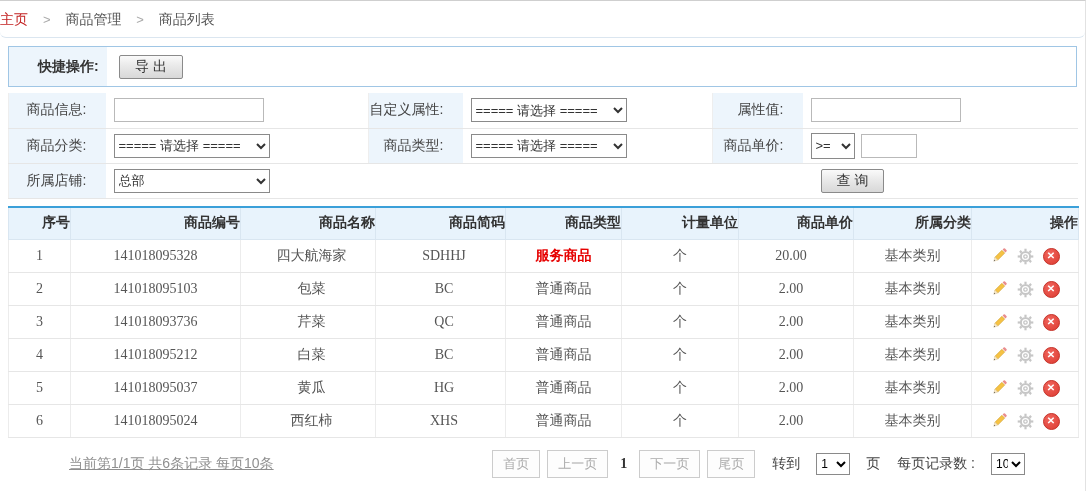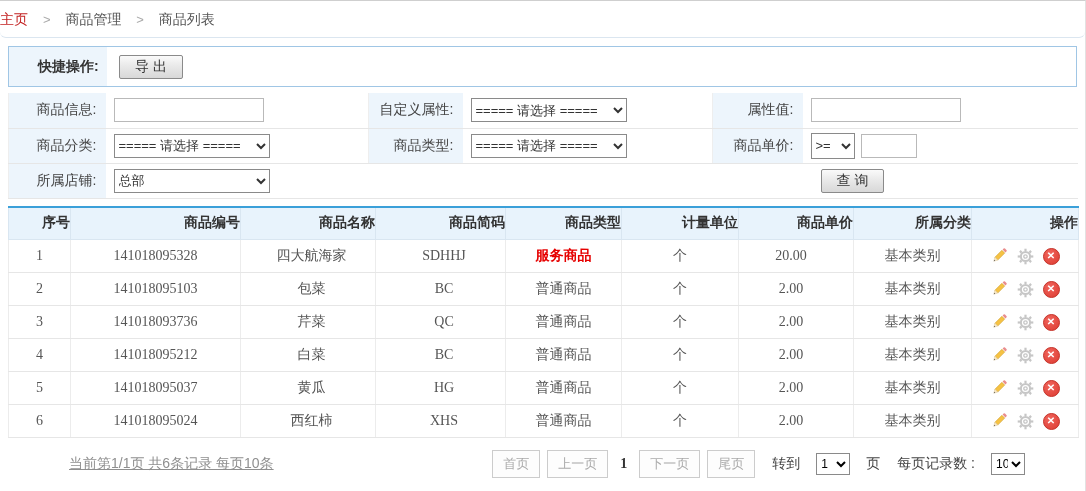--- a/index.html
+++ b/index.html
@@ -38,21 +38,21 @@
     font-family:inherit;
   }
   .qbtn-wrap { display:flex; align-items:center; margin-left:12px; }
   
   table.filter {
     width:1070px; margin:6px 8px 0 8px; border-collapse:collapse;
     table-layout:fixed; font-size:14px;
   }
   table.filter td { height:35px; border-bottom:1px solid #e6e6e6; }
   td.flabel {
-    background:#edf5fc; text-align:right; padding-right:9px; color:#444;
+    background:#edf5fc; text-align:right; padding-right:19px; color:#444;
     border-left:1px solid #eee;
   }
   td.finput { background:#fff; padding-left:8px; }
   td.fempty { background:#fff; }
   input.txt {
     width:150px; height:24px; border:1px solid #b9b9b9; padding:0 4px;
     font-size:13px; font-family:inherit; color:#333;
   }
   input.txt-small { width:56px; height:24px; border:1px solid #b9b9b9; padding:0 4px; font-size:13px; }
   select.sel {

